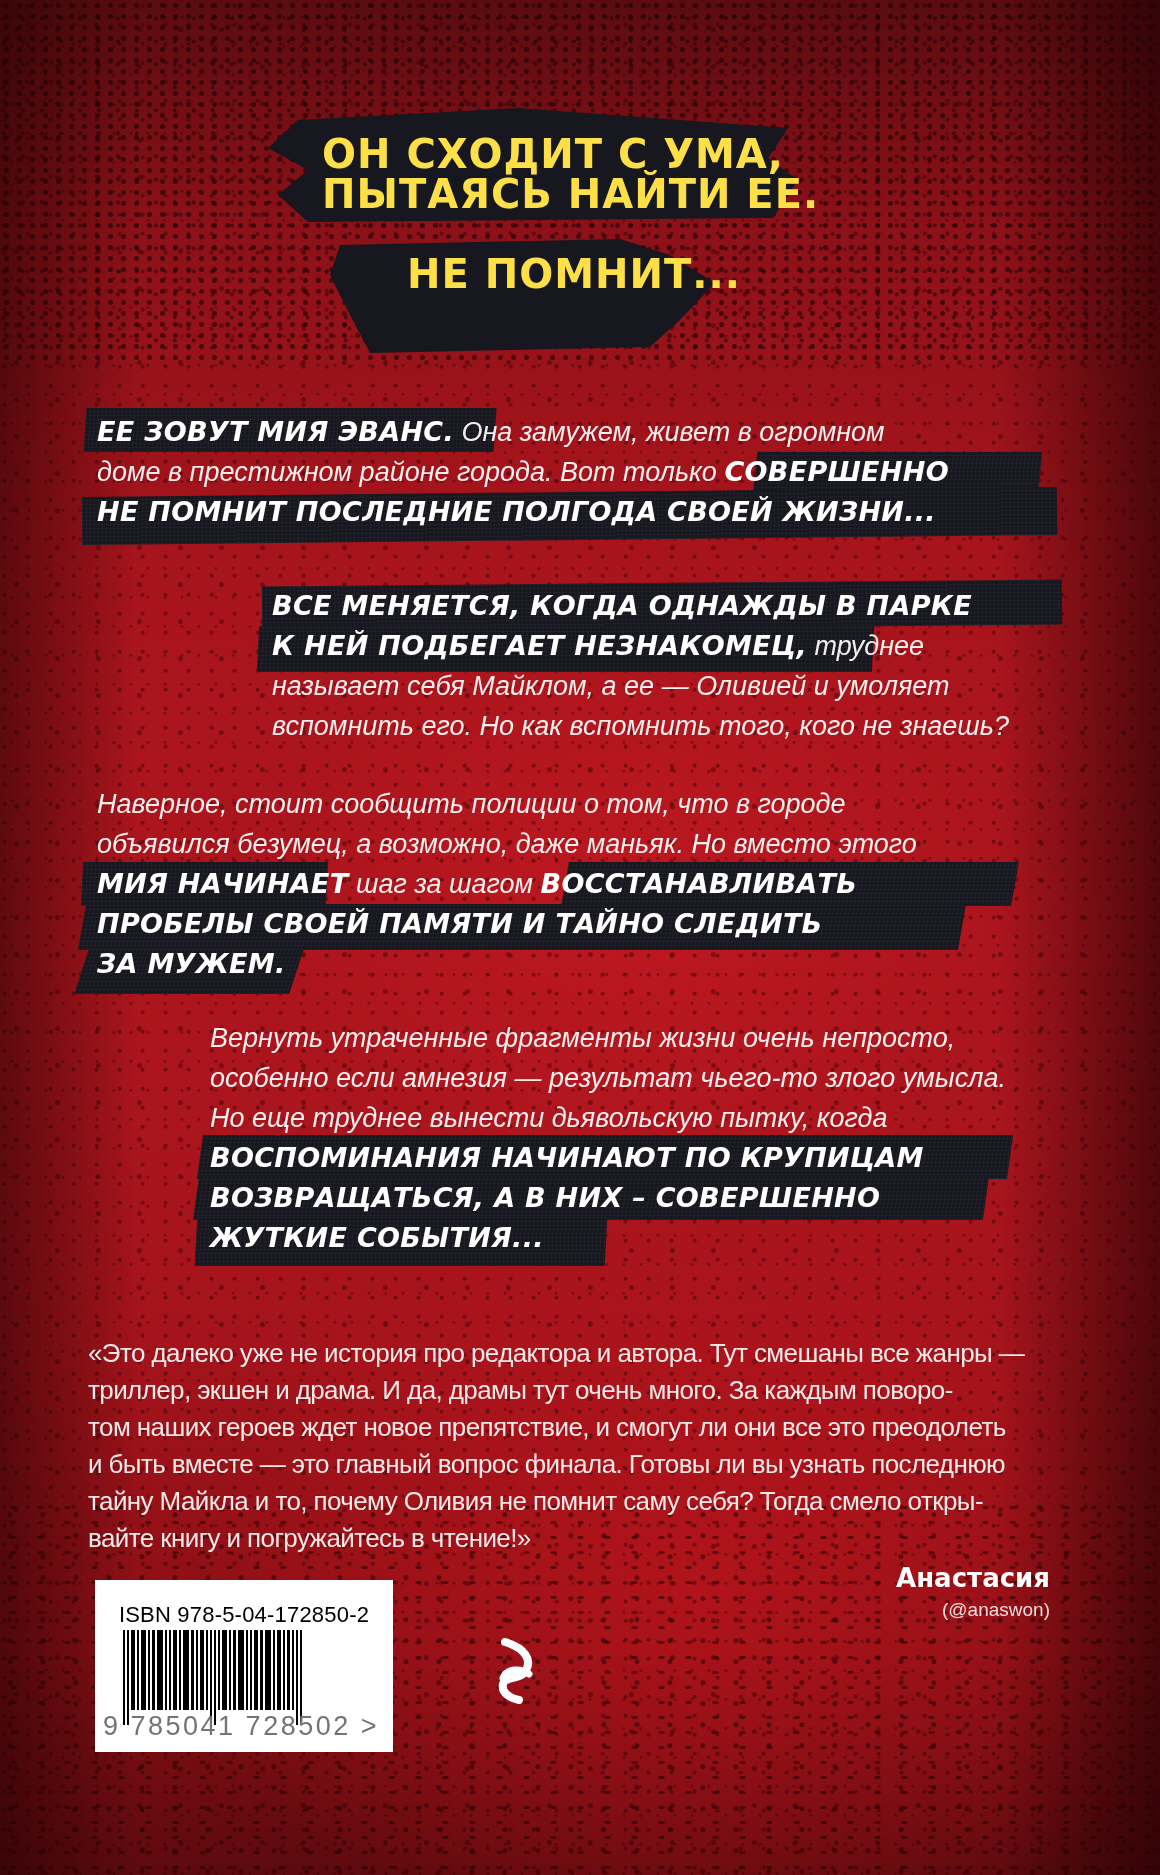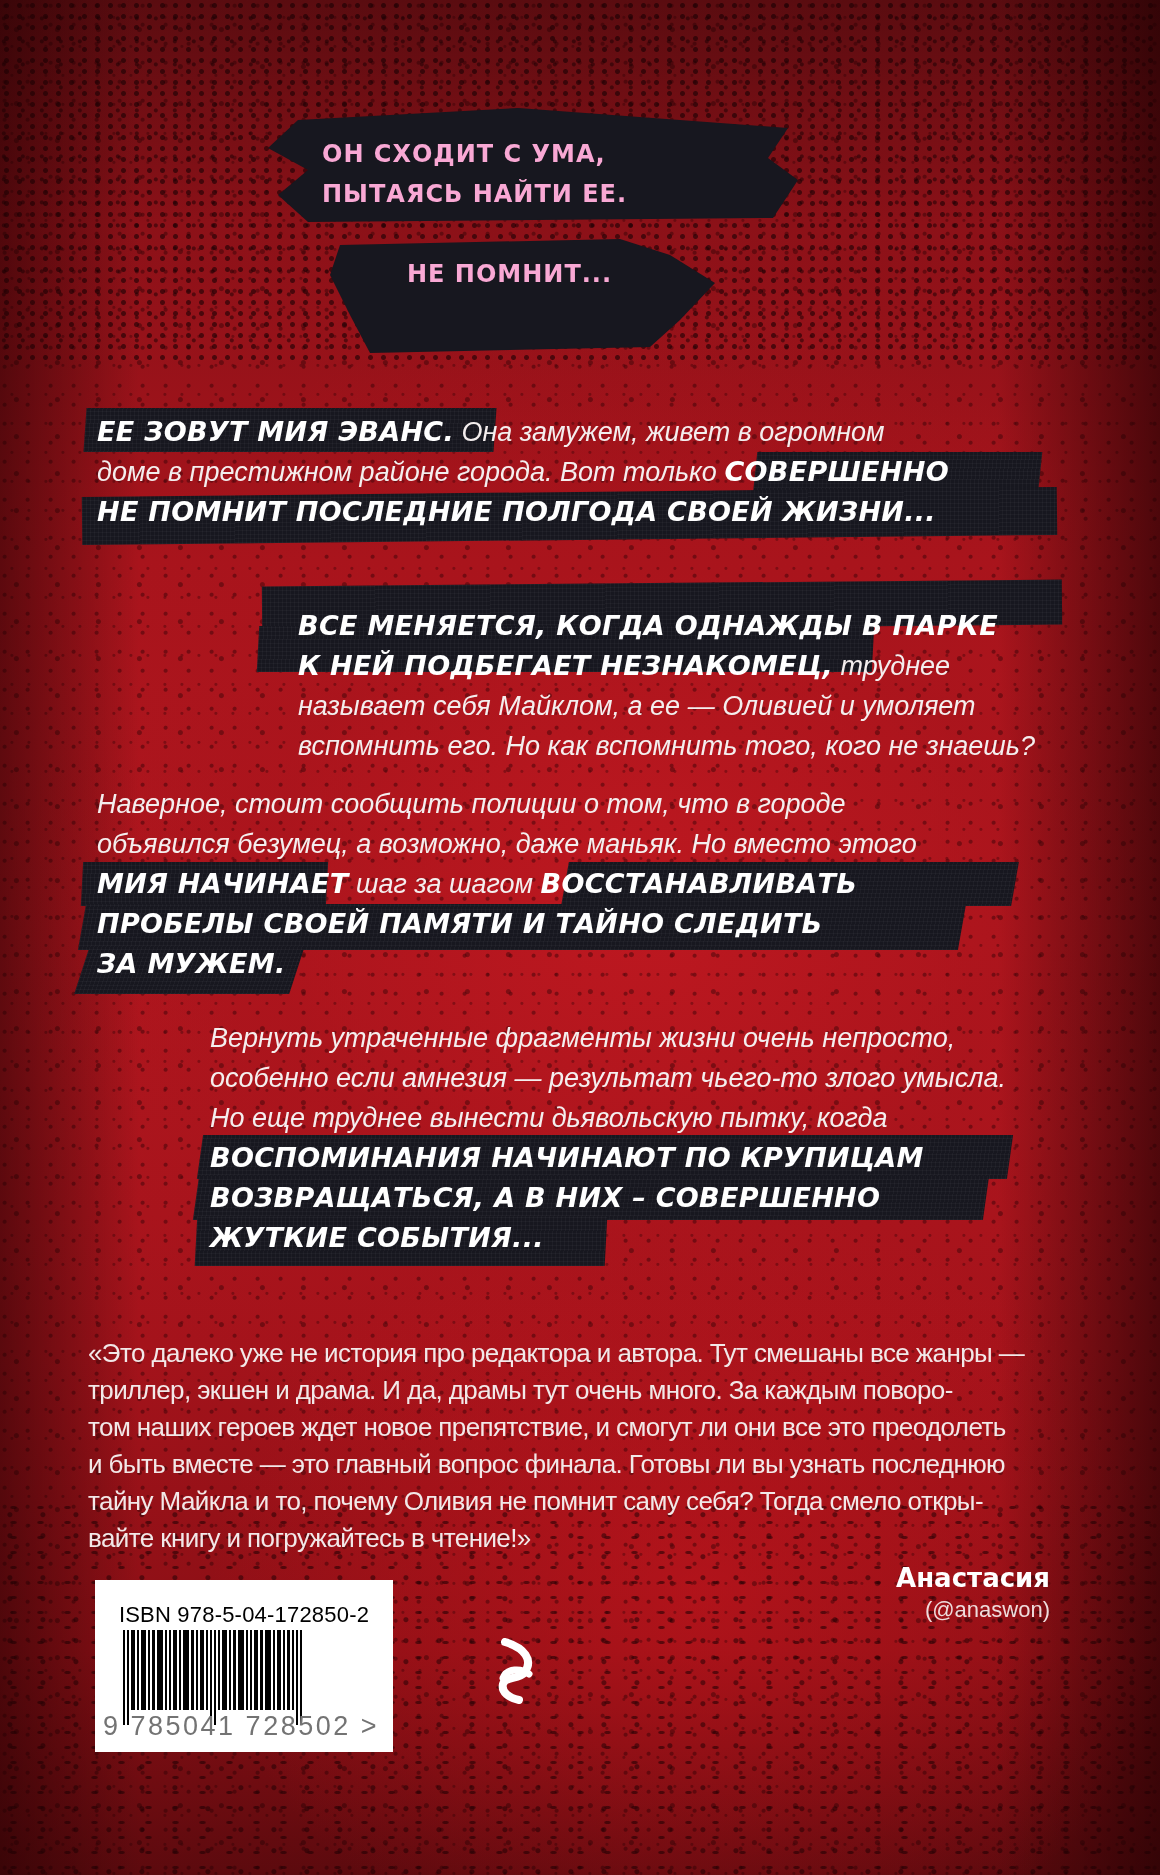--- a/index.html
+++ b/index.html
@@ -52,24 +52,24 @@
       background-color: #17171f;
       background-image:
         repeating-linear-gradient(0deg, rgba(255,255,255,0.03) 0 1px, transparent 1px 4px),
         repeating-linear-gradient(90deg, rgba(255,255,255,0.03) 0 1px, transparent 1px 4px);
     }
 
     .headline {
       position: absolute;
       font-family: "DejaVu Sans", sans-serif;
       font-weight: bold;
-      font-size: 24px;
+      font-size: 40px;
       line-height: 40px;
       letter-spacing: 1px;
-      color: #f9a8d4;
+      color: #fde047;
     }
 
     .block {
       position: absolute;
       font-size: 27px;
       line-height: 40px;
       color: #f4eeee;
       font-style: italic;
     }
     .block .b {
@@ -104,21 +104,21 @@
     .author-name {
       font-family: "DejaVu Sans", sans-serif;
       font-weight: bold;
       font-size: 26px;
       line-height: 32px;
       color: #ffffff;
       display: block;
     }
     .author-handle {
       font-family: "Liberation Sans", sans-serif;
-      font-size: 22px;
+      font-size: 19px;
       line-height: 32px;
       color: #eedcdc;
       display: block;
     }
 
     .isbn-box {
       position: absolute;
       left: 95px; top: 1580px; width: 298px; height: 172px;
       background: #ffffff;
       color: #000;
@@ -180,21 +180,21 @@
 
 <div class="block" style="left:97px;top:412px;width:960px;">
   <div><span class="b">ЕЕ ЗОВУТ МИЯ ЭВАНС.</span><span class="n"> Она замужем, живет в огромном</span></div>
   <div><span class="n">доме в престижном районе города. Вот только </span><span class="b">СОВЕРШЕННО</span></div>
   <div><span class="b">НЕ ПОМНИТ ПОСЛЕДНИЕ ПОЛГОДА СВОЕЙ ЖИЗНИ...</span></div>
 </div>
 
 <div class="tape" style="left:262px;top:583px;width:800px;height:45px;transform:rotate(-0.5deg);"></div>
 <div class="tape" style="left:258px;top:626px;width:615px;height:46px;transform:skewX(-3deg);"></div>
 
-<div class="block" style="left:272px;top:606px;width:800px;margin-left:26px;">
+<div class="block" style="left:272px;top:586px;width:800px;">
   <div><span class="b">ВСЕ МЕНЯЕТСЯ, КОГДА ОДНАЖДЫ В ПАРКЕ</span></div>
   <div><span class="b">К НЕЙ ПОДБЕГАЕТ НЕЗНАКОМЕЦ,</span><span class="n"> труднее</span></div>
   <div><span class="n">называет себя Майклом, а ее — Оливией и умоляет</span></div>
   <div><span class="n">вспомнить его. Но как вспомнить того, кого не знаешь?</span></div>
 </div>
 
 <div class="tape" style="left:82px;top:862px;width:245px;height:44px;transform:skewX(-3deg);"></div>
 <div class="tape" style="left:565px;top:862px;width:450px;height:44px;transform:skewX(-10deg);"></div>
 <div class="tape" style="left:82px;top:904px;width:880px;height:46px;transform:skewX(-10deg);"></div>
 <div class="tape" style="left:82px;top:946px;width:215px;height:48px;transform:skewX(-18deg);"></div>

